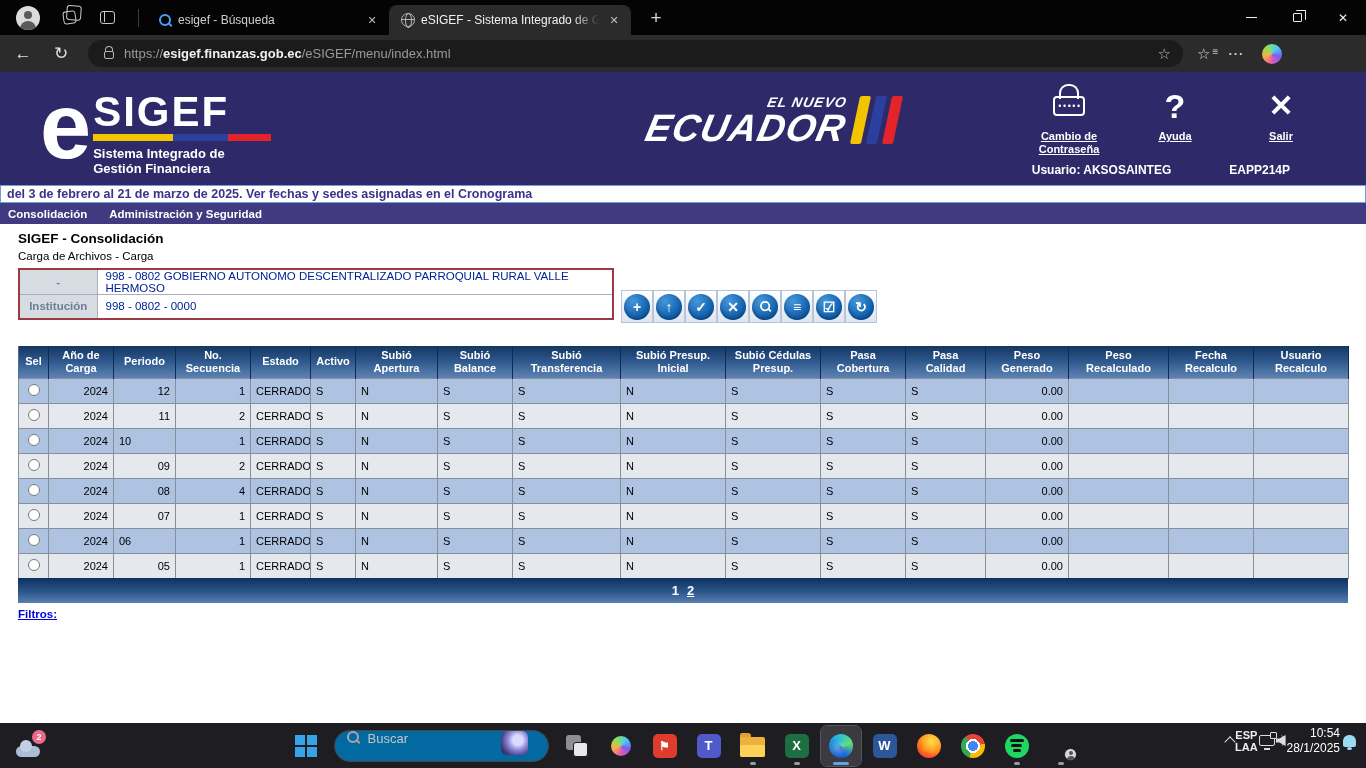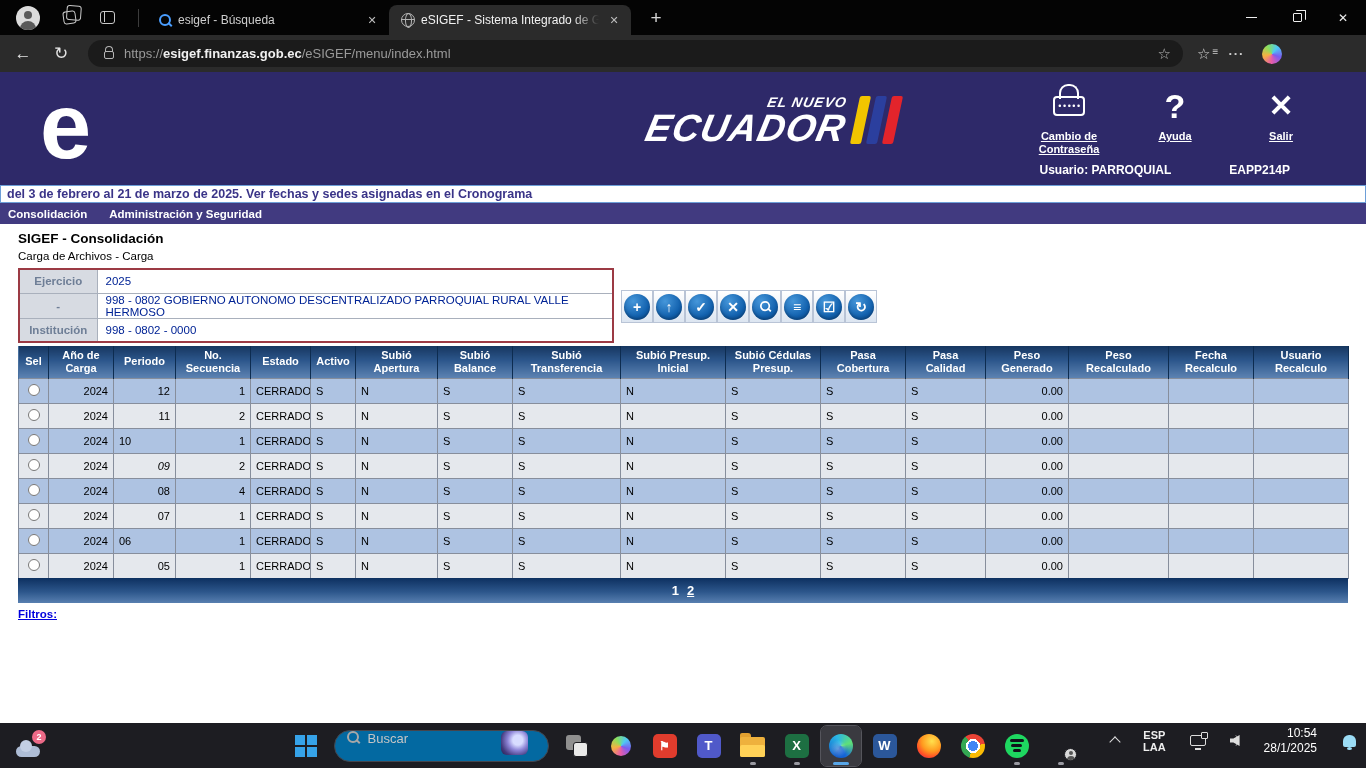--- a/index.html
+++ b/index.html
@@ -148,21 +148,21 @@
 .chrome-ball{background:radial-gradient(circle at 50% 50%,#4285f4 0 5px,#fff 5px 7px,transparent 7px),conic-gradient(from -40deg,#ea4335 0 33%,#fbbc05 33% 66%,#34a853 66% 100%)}
 .spotify-ball{background:#1ed760;display:flex;flex-direction:column;align-items:center;justify-content:center;gap:2.5px}
 .spotify-ball i{display:block;height:2.5px;border-radius:2px;background:#10131a}
 .spotify-ball i:nth-child(1){width:14px}
 .spotify-ball i:nth-child(2){width:11px}
 .spotify-ball i:nth-child(3){width:8px}
 .chrome-wrap{position:relative;width:24px;height:24px}
 .profile-badge{position:absolute;right:-4px;bottom:-3px;width:13px;height:13px;border-radius:50%;background:#d9d9d9;border:1.5px solid #1d1d22;overflow:hidden}
 .profile-badge::before{content:"";position:absolute;left:4px;top:2px;width:4px;height:4px;border-radius:50%;background:#555}
 .profile-badge::after{content:"";position:absolute;left:2px;top:7px;width:8px;height:6px;border-radius:4px 4px 0 0;background:#555}
-.tray{position:absolute;right:10px;top:0;height:35px;display:flex;align-items:center;gap:24px}
+.tray{position:absolute;right:10px;top:0;height:35px;display:flex;align-items:center;gap:1px}
 .chev{width:8px;height:8px;border-left:1.6px solid #ddd;border-top:1.6px solid #ddd;transform:rotate(45deg);margin-top:3px}
 .lang{color:#eee;font-size:11px;line-height:12px;text-align:center;font-weight:bold}
 .net{width:16px;height:11px;border:1.5px solid #ddd;border-radius:2px;position:relative}
 .net::after{content:"";position:absolute;left:4px;bottom:-5px;width:6px;height:2px;background:#ddd}
 .net::before{content:"";position:absolute;right:-3px;top:-4px;width:5px;height:5px;border:1.2px solid #ddd;border-radius:1px;background:#1d1d22}
 .spk{position:relative;width:10px;height:11px;background:#ddd;clip-path:polygon(0 32%,38% 32%,100% 0,100% 100%,38% 68%,0 68%);margin-right:5px}
 .spk-arc{position:relative;left:-12px;width:5px;height:11px;border-right:1.6px solid #ddd;border-radius:0 60% 60% 0/0 50% 50% 0;margin-right:-10px}
 .clock{color:#fff;font-size:12px;line-height:15px;text-align:right}
 .bell{width:13px;height:12px;background:#9bdcf5;border-radius:6px 6px 2px 2px;position:relative;margin-left:2px}
 .bell::after{content:"";position:absolute;left:4px;bottom:-3px;width:5px;height:3px;border-radius:50%;background:#9bdcf5}
@@ -217,20 +217,31 @@
   <div class="nav-right">
     <span class="favlist">☆</span>
     <span class="dots3">···</span>
     <span class="copilot-ball"></span>
   </div>
 </div>
 
 <div class="appheader">
   <div class="logo">
     <span class="logo-e">e</span>
+    <span class="logo-right">
+      <span class="logo-sigef">SIGEF</span>
+      <span class="logo-stripe">
+        <i style="width:80px;background:#f2c500"></i>
+          <i style="width:55px;background:#2b3f9e"></i>
+          <i style="width:43px;background:#e3242b"></i>
+      </span>
+      <span class="logo-sub">
+        <span>Sistema Integrado de</span><br><span>Gestión Financiera</span>
+      </span>
+    </span>
   </div>
   <div class="ecu-logo">
     <span class="ecu-text">
       <div class="ecu-top">EL NUEVO</div>
       <div class="ecu-main">ECUADOR</div>
     </span>
     <span class="ecu-stripes">
       <i style="background:#f2c500"></i>
         <i style="background:#2b3f9e"></i>
         <i style="background:#e3242b"></i>
@@ -252,42 +263,38 @@
       <span class="hdr-link-label">Ayuda</span>
     </div>
     <div class="hdr-link">
       <span class="hdr-ico">
           <span class="x-icon">✕</span>
         </span>
       <span class="hdr-link-label">Salir</span>
     </div>
   </div>
   <div class="hdr-user">
-    <span>Usuario: PARROQUIAL</span>
+    <span>Usuario: AKSOSAINTEG</span>
     <span>EAPP214P</span>
   </div>
 </div>
 
 <div class="marquee">
     <span>del 3 de febrero al 21 de marzo de 2025. Ver fechas y sedes asignadas en el Cronograma</span>
   </div>
 <div class="menubar">
     <span class="menu-item">Consolidación</span>
     <span class="menu-item">Administración y Seguridad</span>
   </div>
 
 <div class="content">
   <div class="page-title">SIGEF - Consolidación</div>
   <div class="page-subtitle">Carga de Archivos - Carga</div>
   <table class="filter-form">
       <tbody>
-        <tr>
-          <td class="f-label">Ejercicio</td>
-          <td class="f-value">2025</td>
-        </tr>
         <tr>
           <td class="f-label">-</td>
           <td class="f-value">998 - 0802 GOBIERNO AUTONOMO DESCENTRALIZADO PARROQUIAL RURAL VALLE HERMOSO</td>
         </tr>
         <tr>
           <td class="f-label">Institución</td>
           <td class="f-value">998 - 0802 - 0000</td>
         </tr>
       </tbody>
     </table>
@@ -441,21 +448,21 @@
           <td style="text-align: left;">S</td>
           <td style="text-align: left;">S</td>
           <td style="text-align: right;">0.00</td>
           <td style="text-align: left;"></td>
           <td style="text-align: left;"></td>
           <td style="text-align: left;"></td>
         </tr>
         <tr class="even">
           <td style="text-align: center;"><input type="radio" name="sel" style=""></td>
           <td style="text-align: right;">2024</td>
-          <td style="text-align: right; font-style: italic;">09</td>
+          <td style="text-align: right;">09</td>
           <td style="text-align: right;">2</td>
           <td style="text-align: left;">CERRADO</td>
           <td style="text-align: left;">S</td>
           <td style="text-align: left;">N</td>
           <td style="text-align: left;">S</td>
           <td style="text-align: left;">S</td>
           <td style="text-align: left;">N</td>
           <td style="text-align: left;">S</td>
           <td style="text-align: left;">S</td>
           <td style="text-align: left;">S</td>

